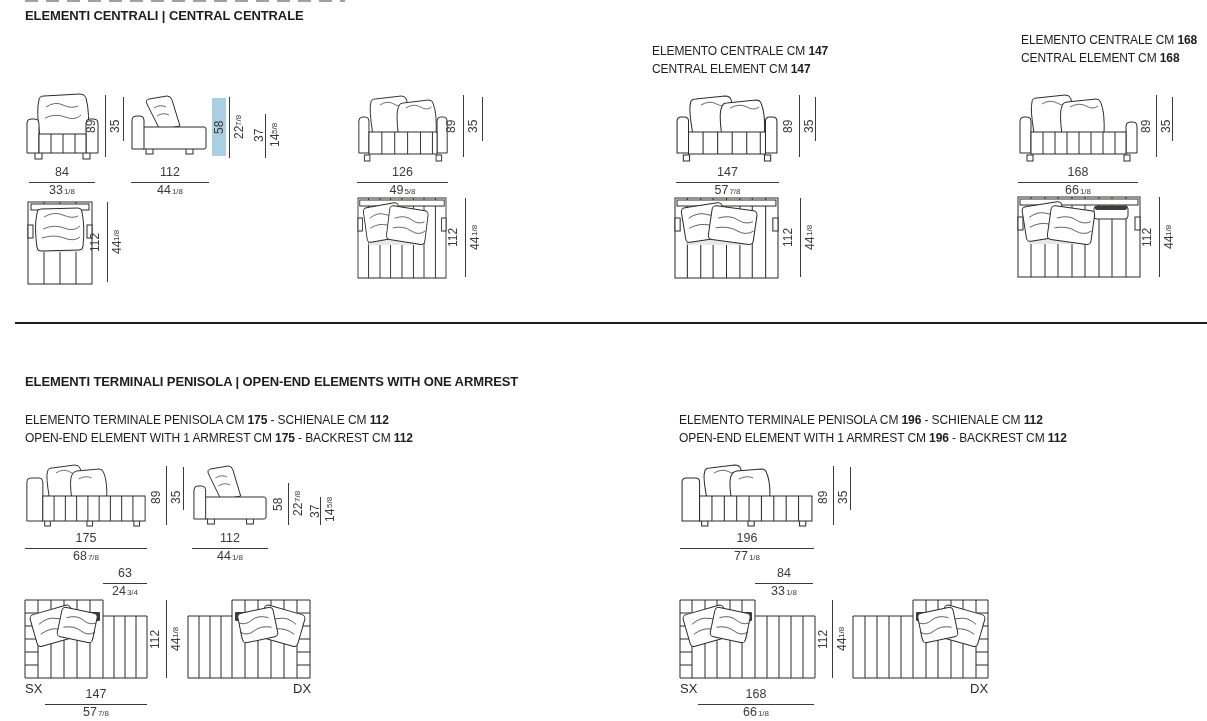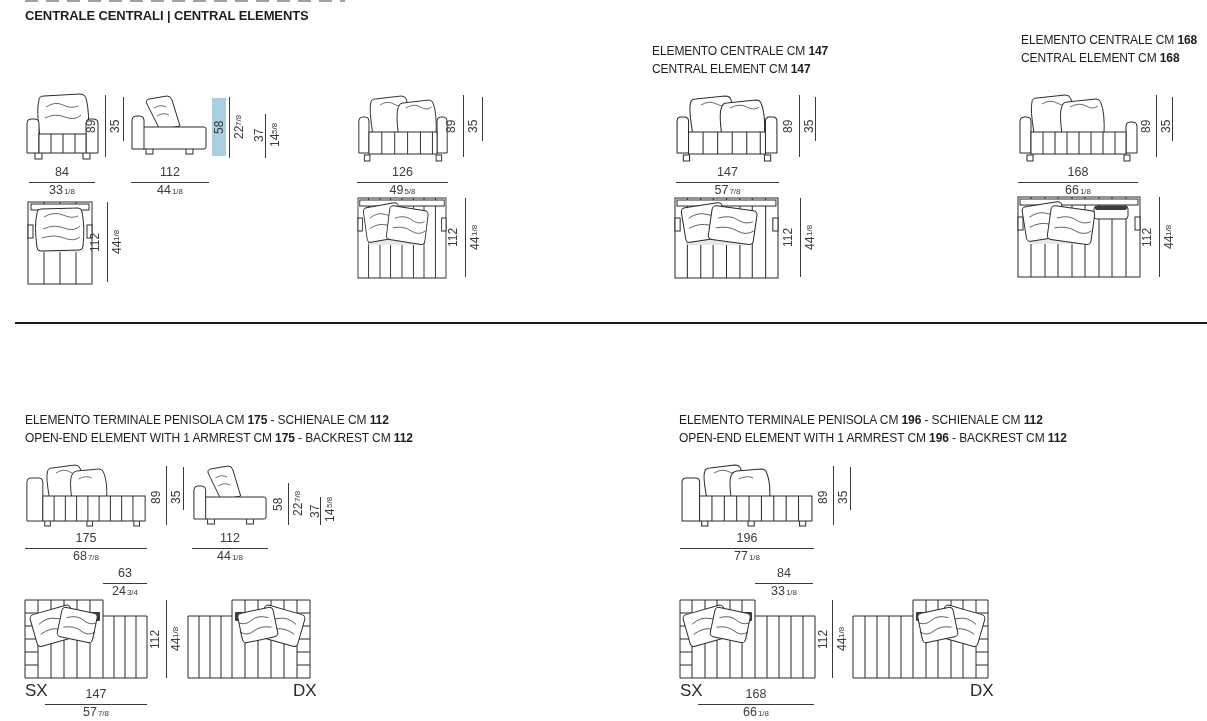--- a/index.html
+++ b/index.html
@@ -11,21 +11,21 @@
   .draw{position:absolute;overflow:visible;}
   .vl{position:absolute;writing-mode:vertical-rl;transform:rotate(180deg);
       display:flex;align-items:center;justify-content:center;
       font-size:12px;color:#3a3a38;width:14px;white-space:nowrap;}
   .vl small,.hdim small{font-size:8px;margin-left:1px;}
   .vline{position:absolute;width:1px;background:#3a3a38;}
   .hdim{position:absolute;text-align:center;color:#3a3a38;font-size:12.5px;line-height:1.1;}
   .hdim .rule{height:0;border-top:1px solid #3a3a38;margin:2px 0 1px;}
   .hl{background:#aacfe3;}
   .divider{position:absolute;height:1.5px;background:#1d1d1b;}
-  .sxdx{position:absolute;font-size:17px;color:#2a2a28;}
+  .sxdx{position:absolute;font-size:13px;color:#2a2a28;}
   .artifact{position:absolute;height:2px;opacity:.55;
     background:repeating-linear-gradient(90deg,#55544f 0 13px,transparent 13px 21px);}
 </style>
 </head>
 <body>
 
 <div class="page">
 
   <svg width="0" height="0" style="position:absolute" aria-hidden="true">
     <defs>
@@ -226,21 +226,21 @@
           <rect x="32" y="10" width="36" height="30" rx="4"></rect>
           <path d="M38 20 q10-5 17-1 t13 0" fill="none" stroke-width=".7"></path>
           <path d="M37 30 q10-4 18 0 t14-2" fill="none" stroke-width=".7"></path>
         </g>
       </g>
     </defs>
   </svg>
 
   <div class="artifact" style="left:25px;top:0;width:320px"></div>
 
-  <div class="sec-h" style="left:25px;top:8px">CENTRALE CENTRALI | CENTRAL ELEMENTS</div>
+  <div class="sec-h" style="left:25px;top:8px">ELEMENTI CENTRALI | CENTRAL CENTRALE</div>
 
   <svg class="draw" style="left:25px;top:93px" width="75" height="70" viewBox="0 0 75 70">
       <use href="#f84"></use>
     </svg>
   <div class="vl" style="left:84px;top:95px;height:62px">89</div>
   <div class="vline" style="left:105px;top:95px;height:62px"></div>
   <div class="vl" style="left:108px;top:95px;height:62px">35</div>
   <div class="vline" style="left:123px;top:97px;height:44px"></div>
   <svg class="draw" style="left:130px;top:96px" width="78" height="62" viewBox="0 0 78 62">
       <use href="#fside"></use>
@@ -328,20 +328,21 @@
   </div>
   <svg class="draw" style="left:1018px;top:197px" width="122" height="80" viewBox="0 0 122 80">
       <use href="#t168"></use>
     </svg>
   <div class="vl" style="left:1140px;top:198px;height:78px">112</div>
   <div class="vline" style="left:1159px;top:197px;height:80px"></div>
   <div class="vl" style="left:1162px;top:198px;height:78px">44<small>1/8</small></div>
 
   <div class="divider" style="left:15px;top:322px;width:1192px"></div>
 
+  <div class="sec-h" style="left:25px;top:374px">ELEMENTI TERMINALI PENISOLA | OPEN-END ELEMENTS WITH ONE ARMREST</div>
 
   <div class="el-h" style="left:25px;top:412px">
     <span>ELEMENTO TERMINALE PENISOLA CM </span><b>175</b><span> - SCHIENALE CM </span><b>112</b><br>
     <span>OPEN-END ELEMENT WITH 1 ARMREST CM </span><b>175</b><span> - BACKREST CM </span><b>112</b>
   </div>
   <svg class="draw" style="left:25px;top:464px" width="122" height="64" viewBox="0 0 130 64" preserveAspectRatio="none">
       <use href="#foe"></use>
     </svg>
   <div class="vl" style="left:149px;top:470px;height:55px">89</div>
   <div class="vline" style="left:166px;top:466px;height:59px"></div>

